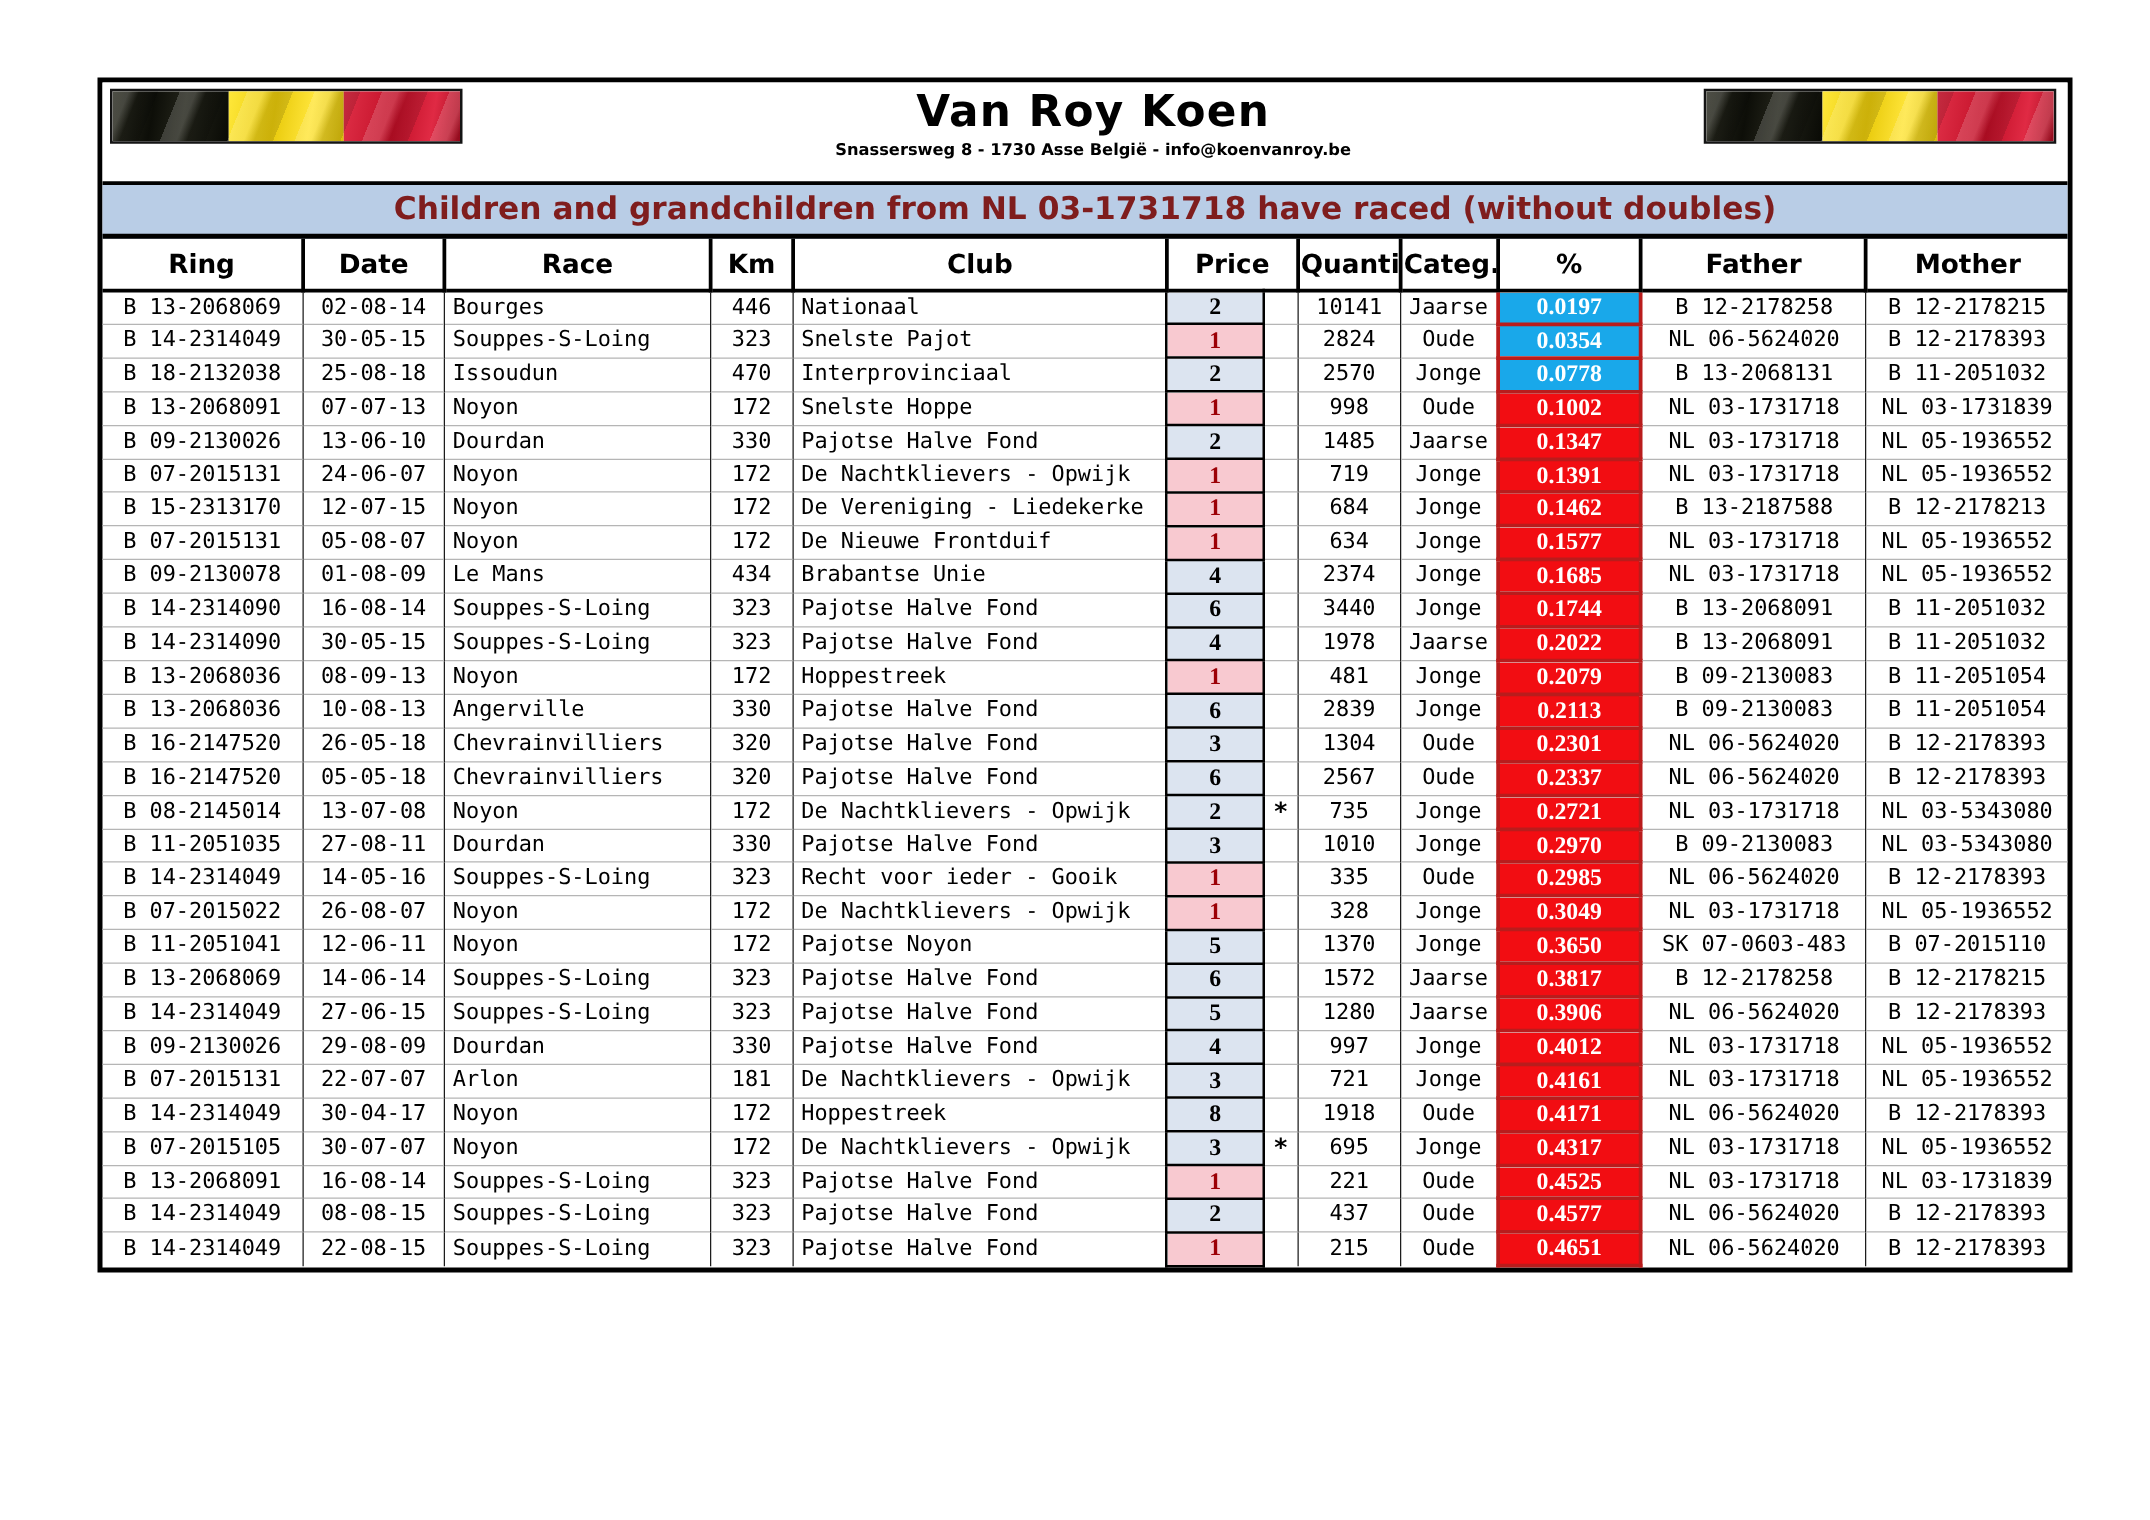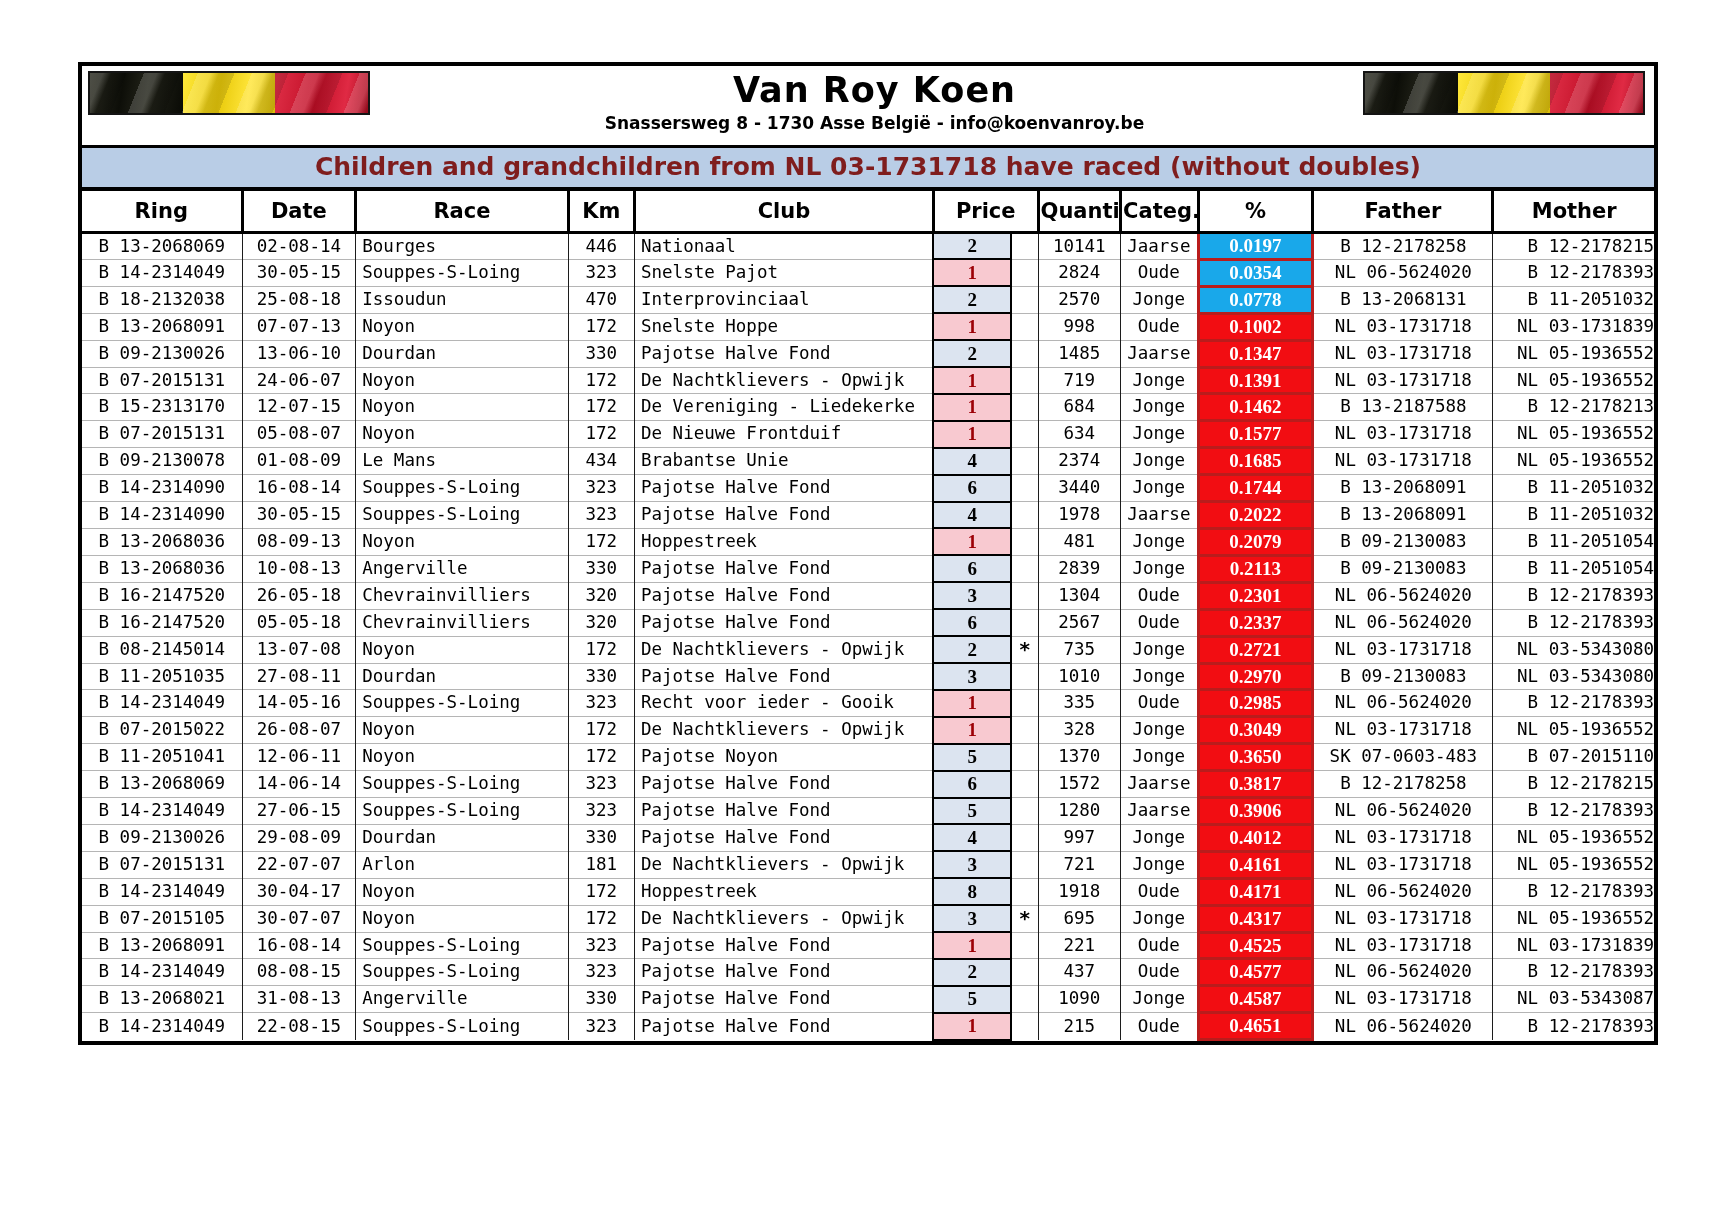--- a/index.html
+++ b/index.html
@@ -14,40 +14,40 @@
   .flag-left{left:6px;}
   .flag-right{right:9px;}
   .stripe{flex:1;height:100%;}
   .s-black{background:linear-gradient(100deg,#2a2b20 0%,#0d0e08 35%,#23241a 60%,#090a05 100%);}
   .s-yellow{background:linear-gradient(100deg,#ffe83a 0%,#e8c90a 40%,#ffe53a 70%,#d9bc08 100%);}
   .s-red{background:linear-gradient(100deg,#e03048 0%,#c00e26 45%,#e02a44 75%,#a60c20 100%);}
   .flag-sheen{position:absolute;left:0;top:0;right:0;bottom:0;
         background:repeating-linear-gradient(112deg,rgba(255,255,255,.17) 0 12px,rgba(0,0,0,.12) 20px 34px,rgba(255,255,255,0) 34px 50px);}
   .titles{text-align:center;padding-top:4px;padding-left:13px;}
   .title{font-size:35px;font-weight:bold;letter-spacing:1px;color:#000;}
-  .subtitle{font-size:17px;font-weight:bold;margin-top:3px;color:#000;}
+  .subtitle{font-size:13px;font-weight:bold;margin-top:3px;color:#000;}
 
   
   .banner{height:39px;line-height:38px;background:var(--banner-bg,#b9cde6);
           border-bottom:4px solid #000;text-align:center;font-size:25px;font-weight:bold;color:#7f1d1d;}
 
   
   table{width:100%;border-collapse:collapse;table-layout:fixed;}
   col.c-ring{width:159px}col.c-date{width:113px}col.c-race{width:211px}col.c-km{width:66px}
   col.c-club{width:297px}col.c-price{width:77px}col.c-star{width:27px}col.c-qty{width:82px}
   col.c-categ{width:77px}col.c-pct{width:114px}col.c-father{width:179px}col.c-mother{width:160px}
 
   thead th{height:38px;background:#fff;border-right:3px solid #000;border-bottom:3px solid #000;
            font-size:21px;font-weight:bold;color:#000;overflow:hidden;}
   thead th:last-child{border-right:none;}
 
   tbody td{height:23.9px;line-height:23.9px;padding:0;font-family:"DejaVu Sans Mono",monospace;
            font-size:17.5px;color:#000;border-right:1px solid #1c1c1c;border-top:1px solid #b5b5b5;
            white-space:nowrap;overflow:hidden;text-align:center;}
-  tbody td:last-child{border-right:none;text-align:right;}
+  tbody td:last-child{border-right:none;}
   tbody tr:first-child td{border-top:none;}
   td.cell-race,td.cell-club{text-align:left;padding-left:6px;}
   td.cell-star{font-weight:bold;font-size:20px;}
 
   td.cell-price{font-family:"Liberation Serif","DejaVu Serif",serif;font-weight:bold;font-size:19px;
                 border:2px solid #000;}
   td.price-one{background:var(--price-one-bg,#f8c9d0);color:var(--price-one-text,#9c0006);}
   td.price-multi{background:var(--price-multi-bg,#dce4f0);color:#000;}
 
   td.cell-pct{font-family:"Liberation Serif","DejaVu Serif",serif;font-weight:bold;font-size:19px;
@@ -499,34 +499,20 @@
     <td class="cell-club">Pajotse Halve Fond</td>
     <td class="cell-price price-multi">2</td>
     <td class="cell-star"></td>
     <td class="cell-qty">437</td>
     <td class="cell-categ">Oude</td>
     <td class="cell-pct pct-red">0.4577</td>
     <td class="cell-father">NL 06-5624020</td>
     <td class="cell-mother">B 12-2178393</td>
   </tr>
           <tr>
-    <td class="cell-ring">B 13-2068021</td>
-    <td class="cell-date">31-08-13</td>
-    <td class="cell-race">Angerville</td>
-    <td class="cell-km">330</td>
-    <td class="cell-club">Pajotse Halve Fond</td>
-    <td class="cell-price price-multi">5</td>
-    <td class="cell-star"></td>
-    <td class="cell-qty">1090</td>
-    <td class="cell-categ">Jonge</td>
-    <td class="cell-pct pct-red">0.4587</td>
-    <td class="cell-father">NL 03-1731718</td>
-    <td class="cell-mother">NL 03-5343087</td>
-  </tr>
-          <tr>
     <td class="cell-ring">B 14-2314049</td>
     <td class="cell-date">22-08-15</td>
     <td class="cell-race">Souppes-S-Loing</td>
     <td class="cell-km">323</td>
     <td class="cell-club">Pajotse Halve Fond</td>
     <td class="cell-price price-one">1</td>
     <td class="cell-star"></td>
     <td class="cell-qty">215</td>
     <td class="cell-categ">Oude</td>
     <td class="cell-pct pct-red">0.4651</td>

